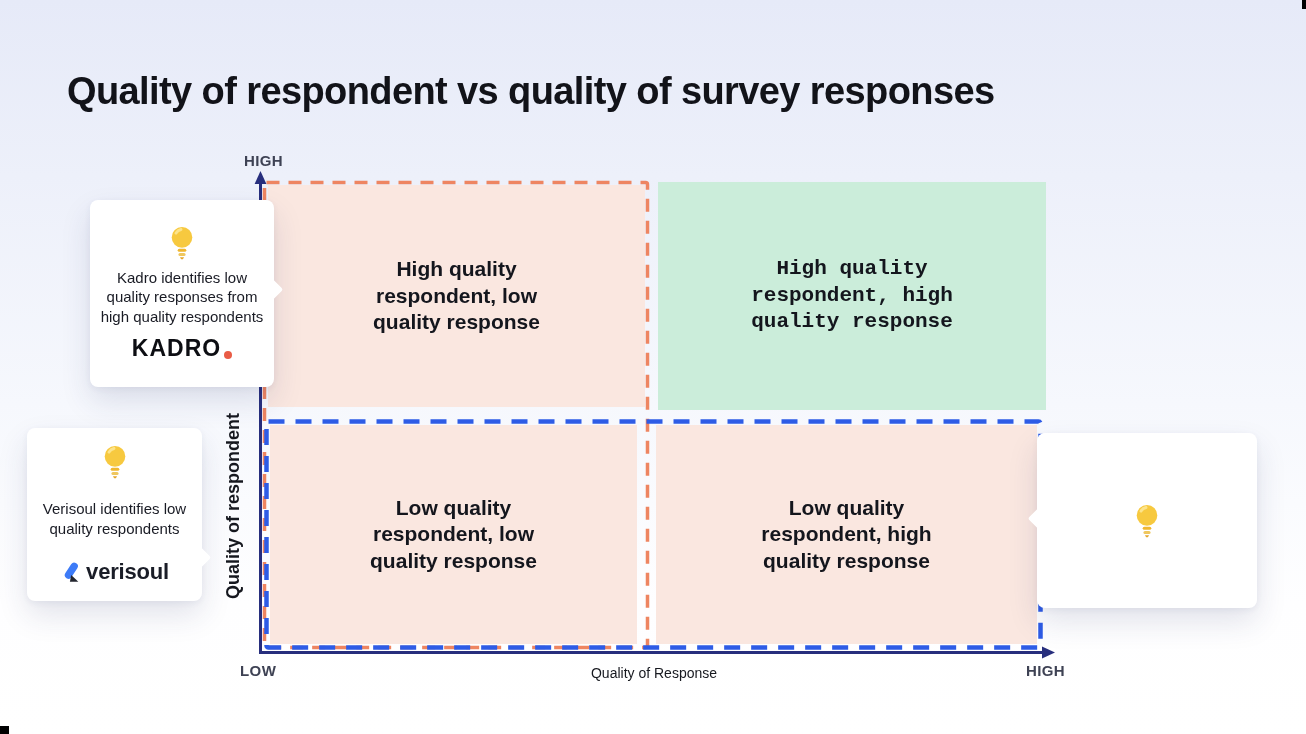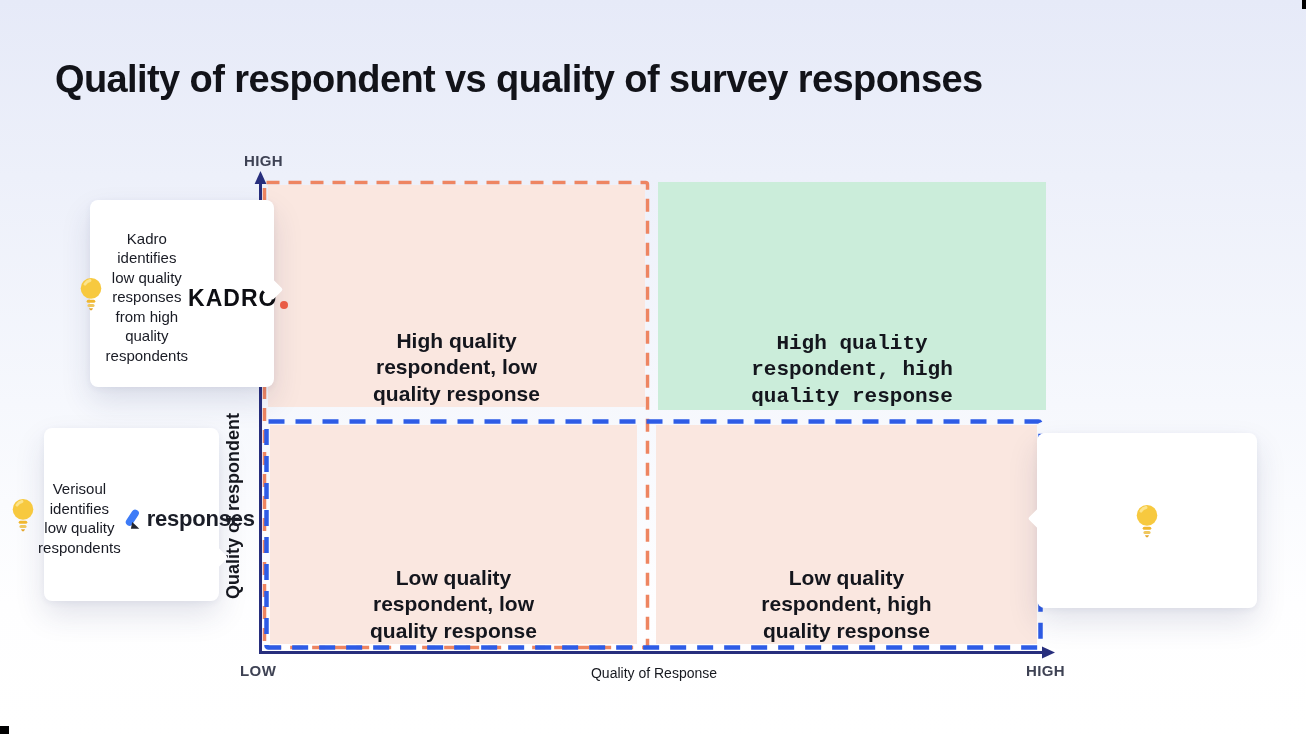--- a/index.html
+++ b/index.html
@@ -1,24 +1,24 @@
 <!DOCTYPE html>
 <html style="--quadrant-pink: #FAE7E0; --quadrant-green: #CBEDDA; --dash-orange: #EE8561; --dash-blue: #2E5CE6; --axis-navy: #272E7D; --highlight-blue: #2B5BE8; --kadro-dot: #E95C46; --verisoul-blue: #3D7BF7;"><head>
 <meta charset="utf-8">
 <style>
   html,body{margin:0;padding:0;}
   .stage{
     position:relative; width:1306px; height:734px; overflow:hidden;
     background:linear-gradient(180deg,#E6EAF8 0%,#EDF0FA 24%,#F6F8FD 55%,#FEFEFF 82%,#FFFFFF 100%);
     font-family:"Liberation Sans","DejaVu Sans",sans-serif;
   }
-  .title{position:absolute; left:55px; top:58px; margin:0; font-size:38px; font-weight:800;
+  .title{position:absolute; left:55px; top:58px; margin:12px; font-size:38px; font-weight:800;
     letter-spacing:-0.6px; color:#121319;}
   
-  .quad{position:absolute; display:flex; align-items:flex-end; justify-content:center; text-align:center;}
+  .quad{position:absolute; display:flex; align-items:center; justify-content:center; text-align:center;}
   .quad-label{font-size:21px; font-weight:700; color:#14161D; line-height:1.26;}
   .quad-tl{left:268px; top:185px; width:377px; height:222px; background:var(--quadrant-pink,#FAE7E0);}
   .quad-tr{left:658px; top:182px; width:388px; height:228px; background:var(--quadrant-green,#CBEDDA);font-family:Liberation Mono, monospace;}
   .quad-bl{left:270px; top:425px; width:367px; height:219px; background:var(--quadrant-pink,#FAE7E0);}
   .quad-br{left:656px; top:425px; width:381px; height:219px; background:var(--quadrant-pink,#FAE7E0);}
   .quad-tl .quad-label{width:220px;}
   .quad-tr .quad-label{width:226px;}
   .quad-bl .quad-label{width:215px;}
   .quad-br .quad-label{width:235px;}
   
@@ -32,24 +32,24 @@
   .tick-y-high{left:244px; top:152px;}
   .tick-origin-low{left:240px; top:662px;}
   .tick-x-high{left:1026px; top:662px;}
   .x-axis-label{position:absolute; left:654px; top:673px; transform:translate(-50%,-50%);
     font-size:14px; font-weight:400; color:#16181F;}
   .y-axis-label{position:absolute; left:233px; top:506px; transform:translate(-50%,-50%) rotate(-90deg);
     font-size:18px; font-weight:600; color:#16181F; white-space:nowrap;}
   
   .card{position:absolute; background:#FFFFFF; border-radius:8px; box-sizing:border-box;
     box-shadow:0 14px 30px rgba(40,50,100,.13), 0 2px 6px rgba(40,50,100,.06);
-    display:flex; flex-direction:row; align-items:center; justify-content:center;
+    display:flex; flex-direction:column; align-items:center; justify-content:center;
     text-align:center; padding:12px 10px;}
   .card-kadro{left:90px; top:200px; width:184px; height:187px;}
-  .card-verisoul{left:44px; top:428px; width:175px; height:173px;}
+  .card-verisoul{left:27px; top:428px; width:175px; height:173px;gap:12px;}
   .card-impact{left:1037px; top:433px; width:220px; height:175px;}
   .card-text{font-size:15px; font-weight:500; color:#191B24; line-height:1.3; margin-top:7px;}
   .card-impact .card-text{font-size:15.5px;}
   .highlight{color:var(--highlight-blue,#2B5BE8); font-weight:700;}
   .pointer{position:absolute; width:15px; height:15px; background:#FFFFFF; transform:rotate(45deg); border-radius:2px;}
   .card-kadro .pointer{right:-6px; top:82px;}
   .card-verisoul .pointer{right:-6px; top:122px;}
   .card-impact .pointer{left:-6px; top:78px;}
   .kadro-logo{display:flex; align-items:flex-start; margin-top:9px; font-size:23px; font-weight:800;
     letter-spacing:1px; color:#0D0E13;}
@@ -121,21 +121,21 @@
       <rect x="11.4" y="25" width="9.2" height="3.4" rx="1.7" fill="#F0B72F"></rect>
       <rect x="12.2" y="29.6" width="7.6" height="3.2" rx="1.6" fill="#EFC75E"></rect>
       <path d="M13.8 34.2 h4.4 l-1.3 2.2 h-1.8 z" fill="#E5A72E"></path>
     </svg>
     <div class="card-text">Verisoul identifies low quality respondents</div>
     <div class="verisoul-logo">
       <svg width="22" height="22" viewBox="0 0 24 24">
         <rect x="8.6" y="0.5" width="8" height="19.5" rx="4" transform="rotate(33 12 10)" fill="#3D7BF7"></rect>
         <path d="M12.2 15.2 L20 22.6 L10.8 22.6 Z" fill="#23262F"></path>
       </svg>
-      <span>responses</span>
+      <span>verisoul</span>
     </div>
   </div>
 
   <div class="card card-impact">
     <div class="pointer"></div>
     <svg class="bulb" width="30" height="36" viewBox="0 0 32 38">
       <circle cx="16" cy="13" r="11" fill="#F7C93F"></circle>
       <path d="M9.5 8.5 A 8.5 8.5 0 0 1 15 4.6" stroke="#FCE48C" stroke-width="3" fill="none" stroke-linecap="round"></path>
       <rect x="11.4" y="25" width="9.2" height="3.4" rx="1.7" fill="#F0B72F"></rect>
       <rect x="12.2" y="29.6" width="7.6" height="3.2" rx="1.6" fill="#EFC75E"></rect>

